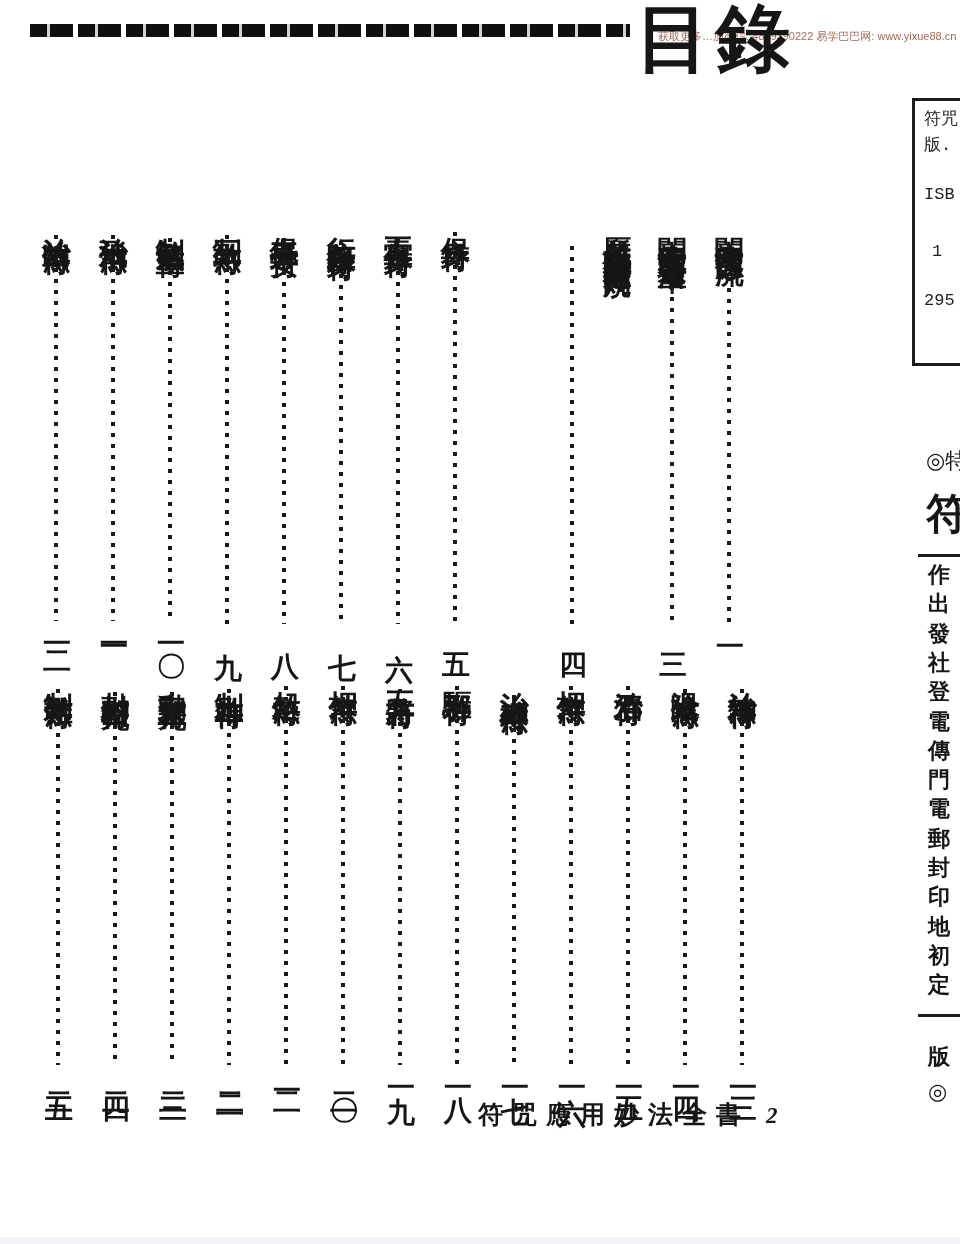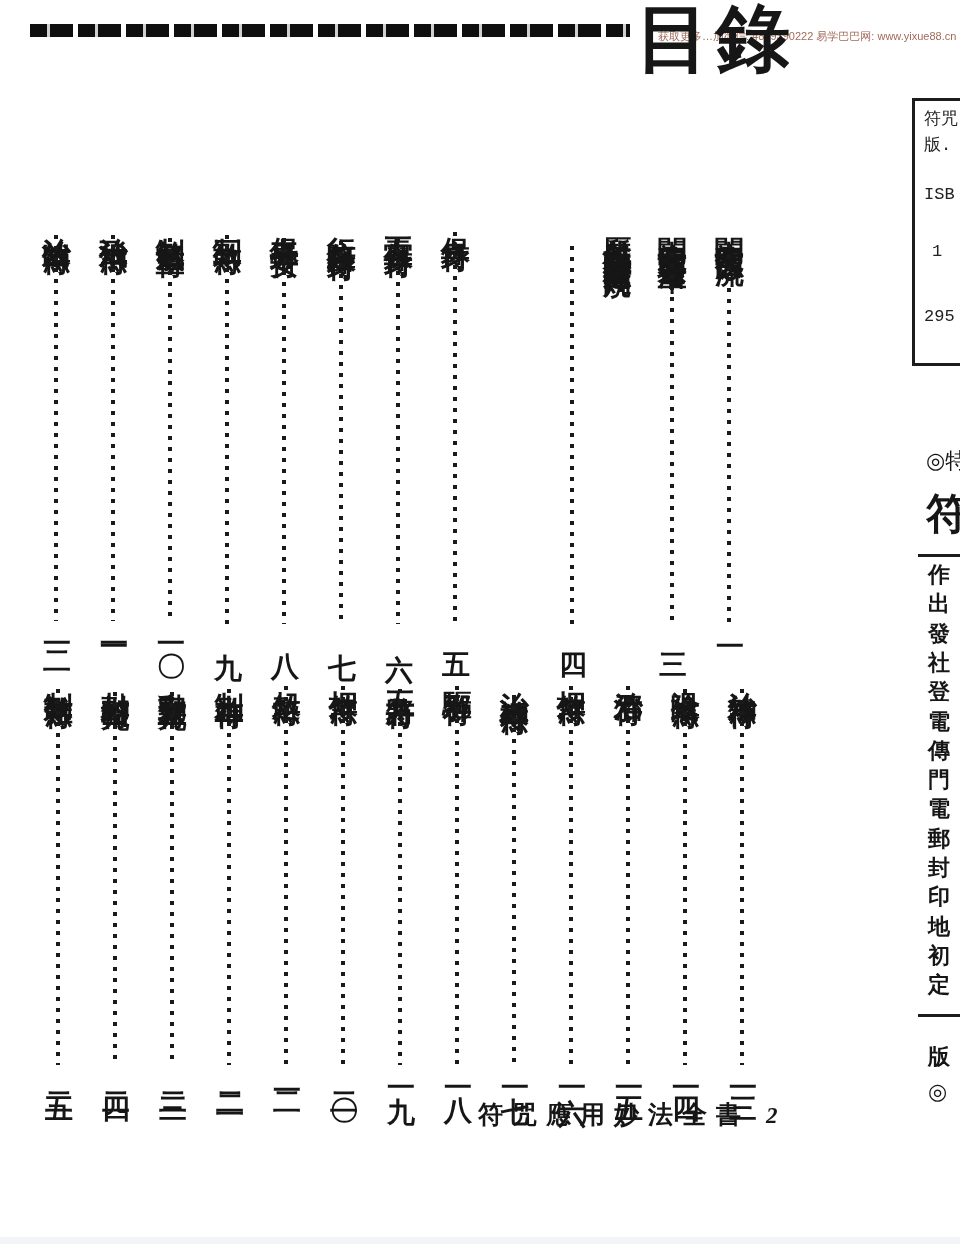--- a/index.html
+++ b/index.html
@@ -76,21 +76,21 @@
 
 <div class="page-title">目錄</div>
 
 <div class="watermark">获取更多…加微信: 4889390222 易学巴巴网: www.yixue88.cn</div>
 
 <div class="side-box">
   <span class="bline" style="top:6px">符咒</span>
   <span class="bline" style="top:32px">版.</span>
   <span class="bline" style="top:84px">ISB</span>
   <span class="bline" style="top:141px;left:17px">1</span>
-  <span class="bline" style="top:206px">295</span>
+  <span class="bline" style="top:190px">295</span>
 </div>
 
 <div class="colophon">
   <span class="colo-circle">◎特</span>
   <span class="colo-big">符</span>
   <span class="colo-rule" style="top:108px"></span>
   <span id="colo-list"><span class="colo-char" style="top: 114px;">作</span><span class="colo-char" style="top: 143.3px;">出</span><span class="colo-char" style="top: 172.6px;">發</span><span class="colo-char" style="top: 201.9px;">社</span><span class="colo-char" style="top: 231.2px;">登</span><span class="colo-char" style="top: 260.5px;">電</span><span class="colo-char" style="top: 289.8px;">傳</span><span class="colo-char" style="top: 319.1px;">門</span><span class="colo-char" style="top: 348.4px;">電</span><span class="colo-char" style="top: 377.7px;">郵</span><span class="colo-char" style="top: 407px;">封</span><span class="colo-char" style="top: 436.3px;">印</span><span class="colo-char" style="top: 465.6px;">地</span><span class="colo-char" style="top: 494.9px;">初</span><span class="colo-char" style="top: 524.2px;">定</span></span>
   <span class="colo-rule" style="top:568px"></span>
   <span class="colo-char" style="top:596px">版</span>
   <span class="colo-char" style="top:632px">◎</span>

